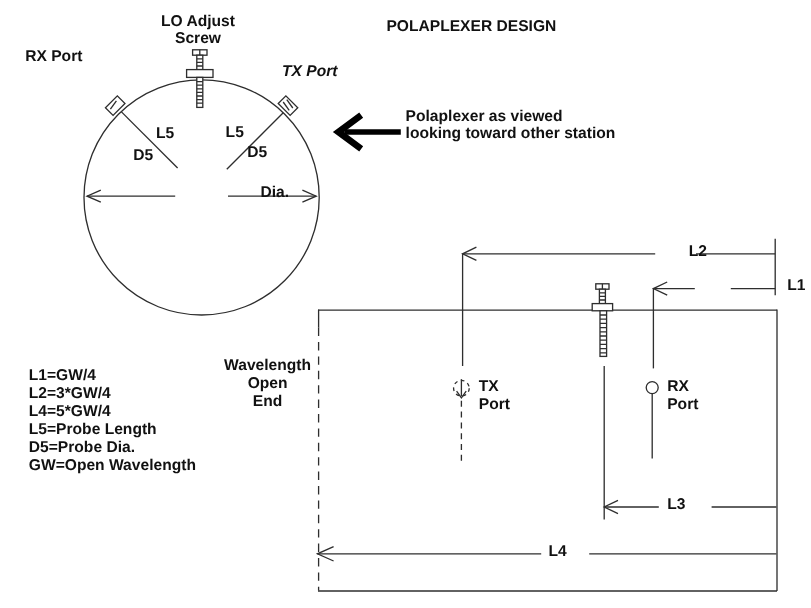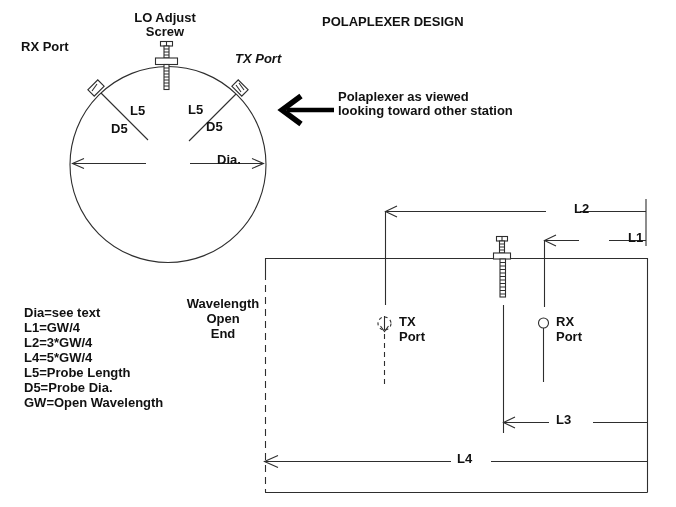--- a/index.html
+++ b/index.html
@@ -139,37 +139,36 @@
     <div>looking toward other station</div>
   </div>
 
   <div class="lbl" style="left:130px;top:104px;">L5</div>
   <div class="lbl" style="left:111px;top:122px;">D5</div>
   <div class="lbl" style="left:188px;top:103px;">L5</div>
   <div class="lbl" style="left:206px;top:120px;">D5</div>
   <div class="lbl ctr" style="left:166px;top:153px;width:38px;margin-left:44px;">Dia.</div>
 
   <div class="legend">
-    <div>Dia=see text</div>
     <div>L1=GW/4</div>
     <div>L2=3*GW/4</div>
     <div>L4=5*GW/4</div>
     <div>L5=Probe Length</div>
     <div>D5=Probe Dia.</div>
     <div>GW=Open Wavelength</div>
   </div>
 
   <div class="openend">
     <div>Wavelength</div>
     <div>Open</div>
     <div>End</div>
   </div>
 
   <div class="lbl" style="left:548px;top:202px;margin-left:26px;">L2</div>
-  <div class="lbl" style="left:584px;top:231px;padding-left:44px;">L1</div>
+  <div class="lbl" style="left:612px;top:231px;padding-left:44px;">L1</div>
   <div class="lbl" style="left:556px;top:413px;">L3</div>
   <div class="lbl" style="left:457px;top:452px;">L4</div>
 
   <div class="lbl" style="left:399px;top:314px;line-height:15px;">
     <div>TX</div>
     <div>Port</div>
   </div>
   <div class="lbl" style="left:556px;top:314px;line-height:15px;">
     <div>RX</div>
     <div>Port</div>

